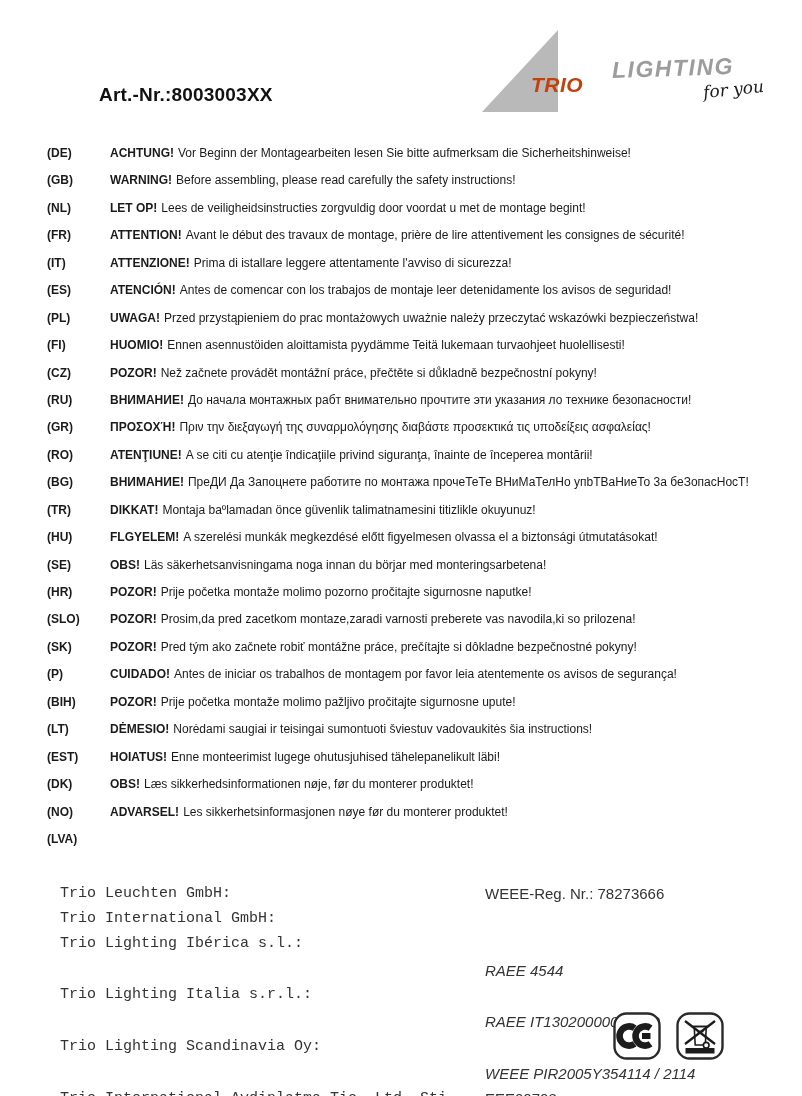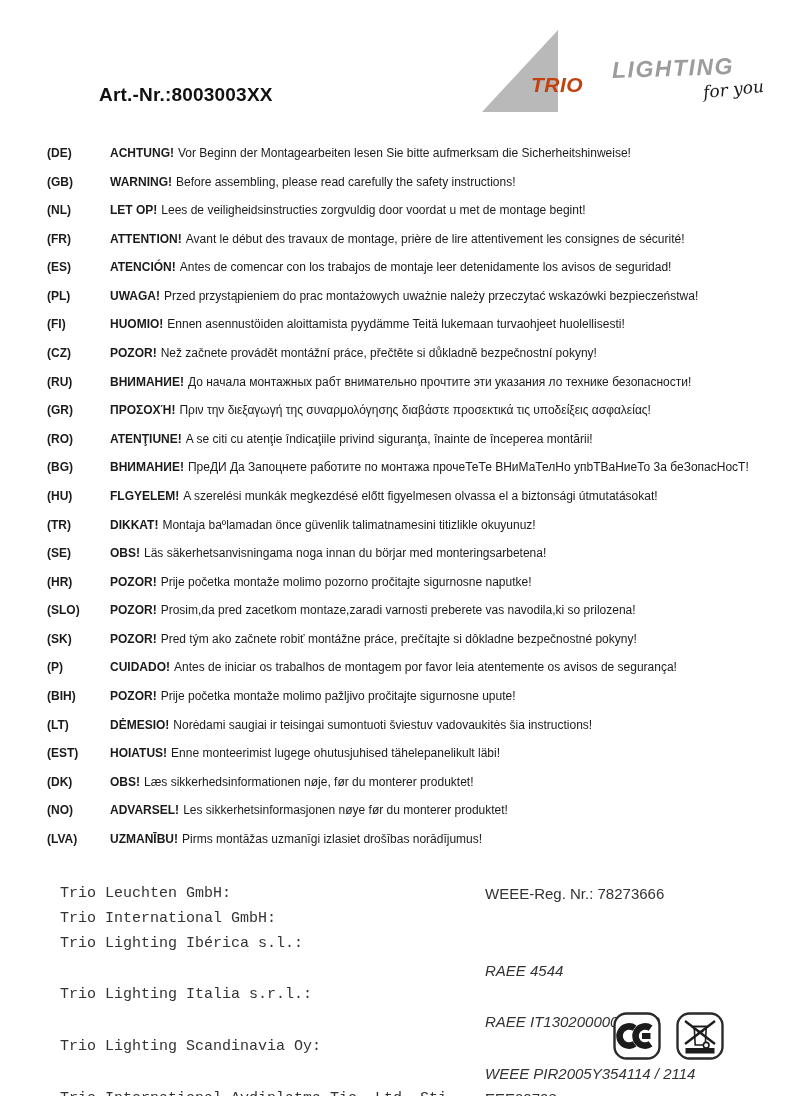--- a/index.html
+++ b/index.html
@@ -82,20 +82,24 @@
     <div class="wrow">
       <span class="wcode">(NL)</span>
       <span class="wmsg"><b class="wlead">LET OP!</b><span class="wrest">Lees de veiligheidsinstructies zorgvuldig door voordat u met de montage begint!</span></span>
     </div>
 
     <div class="wrow">
       <span class="wcode">(FR)</span>
       <span class="wmsg"><b class="wlead">ATTENTION!</b><span class="wrest">Avant le début des travaux de montage, prière de lire attentivement les consignes de sécurité!</span></span>
     </div>
 
+    <div class="wrow">
+      <span class="wcode">(IT)</span>
+      <span class="wmsg"><b class="wlead">ATTENZIONE!</b><span class="wrest">Prima di istallare leggere attentamente l'avviso di sicurezza!</span></span>
+    </div>
 
     <div class="wrow">
       <span class="wcode">(ES)</span>
       <span class="wmsg"><b class="wlead">ATENCIÓN!</b><span class="wrest">Antes de comencar con los trabajos de montaje leer detenidamente los avisos de seguridad!</span></span>
     </div>
 
     <div class="wrow">
       <span class="wcode">(PL)</span>
       <span class="wmsg"><b class="wlead">UWAGA!</b><span class="wrest">Przed przystąpieniem do prac montażowych uważnie należy przeczytać wskazówki bezpieczeństwa!</span></span>
     </div>
@@ -124,30 +128,30 @@
       <span class="wcode">(RO)</span>
       <span class="wmsg"><b class="wlead">ATENŢIUNE!</b><span class="wrest">A se citi cu atenţie îndicaţiile privind siguranţa, înainte de începerea montării!</span></span>
     </div>
 
     <div class="wrow">
       <span class="wcode">(BG)</span>
       <span class="wmsg"><b class="wlead">ВНИМАНИЕ!</b><span class="wrest">ПреДИ Да Запоцнете работите по монтажа прочеТеТе ВНиМаТелНо упbТВаНиеТо 3а беЗопасНосТ!</span></span>
     </div>
 
     <div class="wrow">
+      <span class="wcode">(TR)</span>
+      <span class="wmsg"><b class="wlead">DIKKAT!</b><span class="wrest">Montaja baºlamadan önce güvenlik talimatnamesini titizlikle okuyunuz!</span></span>
+    </div>
+
+    <div class="wrow">
       <span class="wcode">(HU)</span>
       <span class="wmsg"><b class="wlead">FLGYELEM!</b><span class="wrest">A szerelési munkák megkezdésé előtt figyelmesen olvassa el a biztonsági útmutatásokat!</span></span>
     </div>
 
     <div class="wrow">
-      <span class="wcode">(TR)</span>
-      <span class="wmsg"><b class="wlead">DIKKAT!</b><span class="wrest">Montaja baºlamadan önce güvenlik talimatnamesini titizlikle okuyunuz!</span></span>
-    </div>
-
-    <div class="wrow">
       <span class="wcode">(SE)</span>
       <span class="wmsg"><b class="wlead">OBS!</b><span class="wrest">Läs säkerhetsanvisningama noga innan du börjar med monteringsarbetena!</span></span>
     </div>
 
     <div class="wrow">
       <span class="wcode">(HR)</span>
       <span class="wmsg"><b class="wlead">POZOR!</b><span class="wrest">Prije početka montaže molimo pozorno pročitajte sigurnosne naputke!</span></span>
     </div>
 
     <div class="wrow">
@@ -185,21 +189,20 @@
       <span class="wmsg"><b class="wlead">OBS!</b><span class="wrest">Læs sikkerhedsinformationen nøje, før du monterer produktet!</span></span>
     </div>
 
     <div class="wrow">
       <span class="wcode">(NO)</span>
       <span class="wmsg"><b class="wlead">ADVARSEL!</b><span class="wrest">Les sikkerhetsinformasjonen nøye før du monterer produktet!</span></span>
     </div>
 
     <div class="wrow">
       <span class="wcode">(LVA)</span>
-      <span class="wmsg"><b class="wlead">UZMANĪBU!</b><span class="wrest">Pirms montāžas uzmanīgi izlasiet drošības norādījumus!</span></span>
     </div>
   </div>
 
   <div class="footer" id="footer">
     <div class="frow">
       <span class="fcompany">Trio Leuchten GmbH:</span>
       <span class="freg">WEEE-Reg. Nr.: 78273666</span>
     </div>
 
     <div class="frow">

